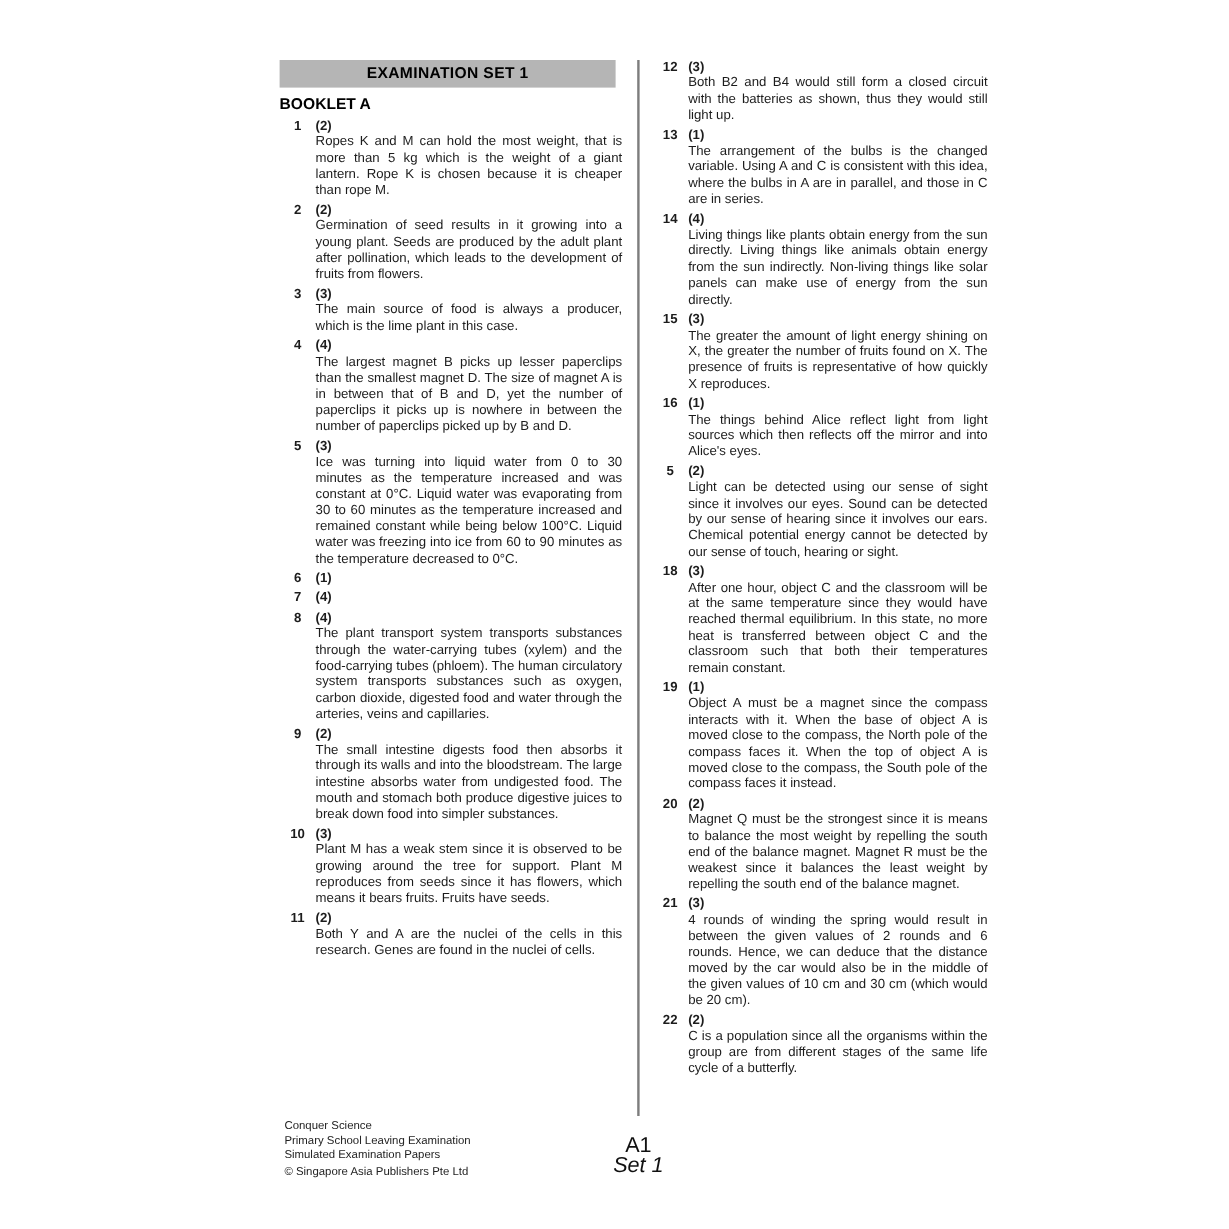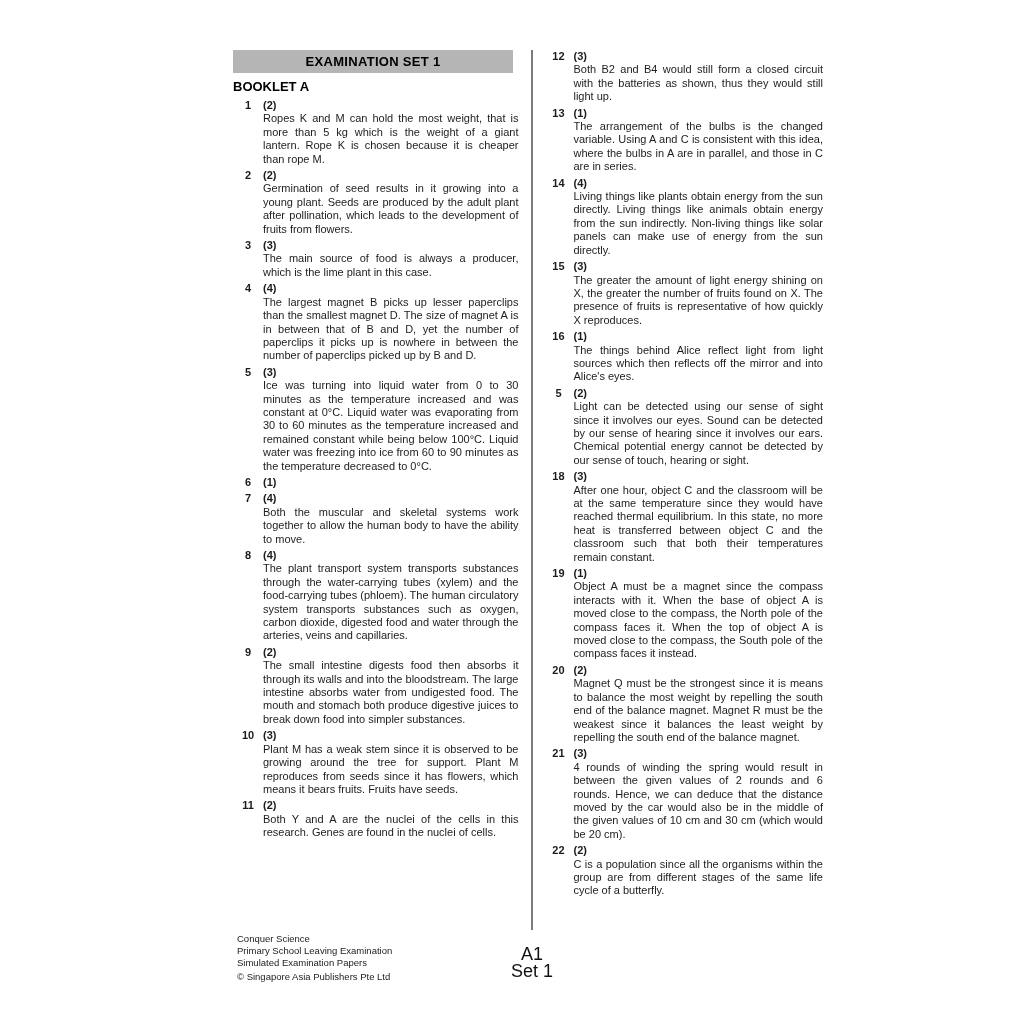--- a/index.html
+++ b/index.html
@@ -85,21 +85,21 @@
   .footer-ref {
     position: absolute;
     left: 497px;
     top: 946px;
     width: 70px;
     text-align: center;
     font-size: 18px;
     line-height: 17px;
     color: #111;
   }
-  .footer-ref .set { }
+  .footer-ref .set { font-style: italic; }
 </style>
 </head>
 <body>
 
 <div class="page">
   <div class="content">
     <div class="col-left">
       <div class="header-bar">
         <span>EXAMINATION SET 1</span>
       </div>
@@ -143,21 +143,20 @@
           <div class="item">
             <div class="qnum">6</div>
             <div class="body">
               <div class="ans">(1)</div>
             </div>
           </div>
           <div class="item">
             <div class="qnum">7</div>
             <div class="body">
               <div class="ans">(4)</div>
-              <div class="expl">Both the muscular and skeletal systems work together to allow the human body to have the ability to move.</div>
             </div>
           </div>
           <div class="item">
             <div class="qnum">8</div>
             <div class="body">
               <div class="ans">(4)</div>
               <div class="expl">The plant transport system transports substances through the water-carrying tubes (xylem) and the food-carrying tubes (phloem). The human circulatory system transports substances such as oxygen, carbon dioxide, digested food and water through the arteries, veins and capillaries.</div>
             </div>
           </div>
           <div class="item">

